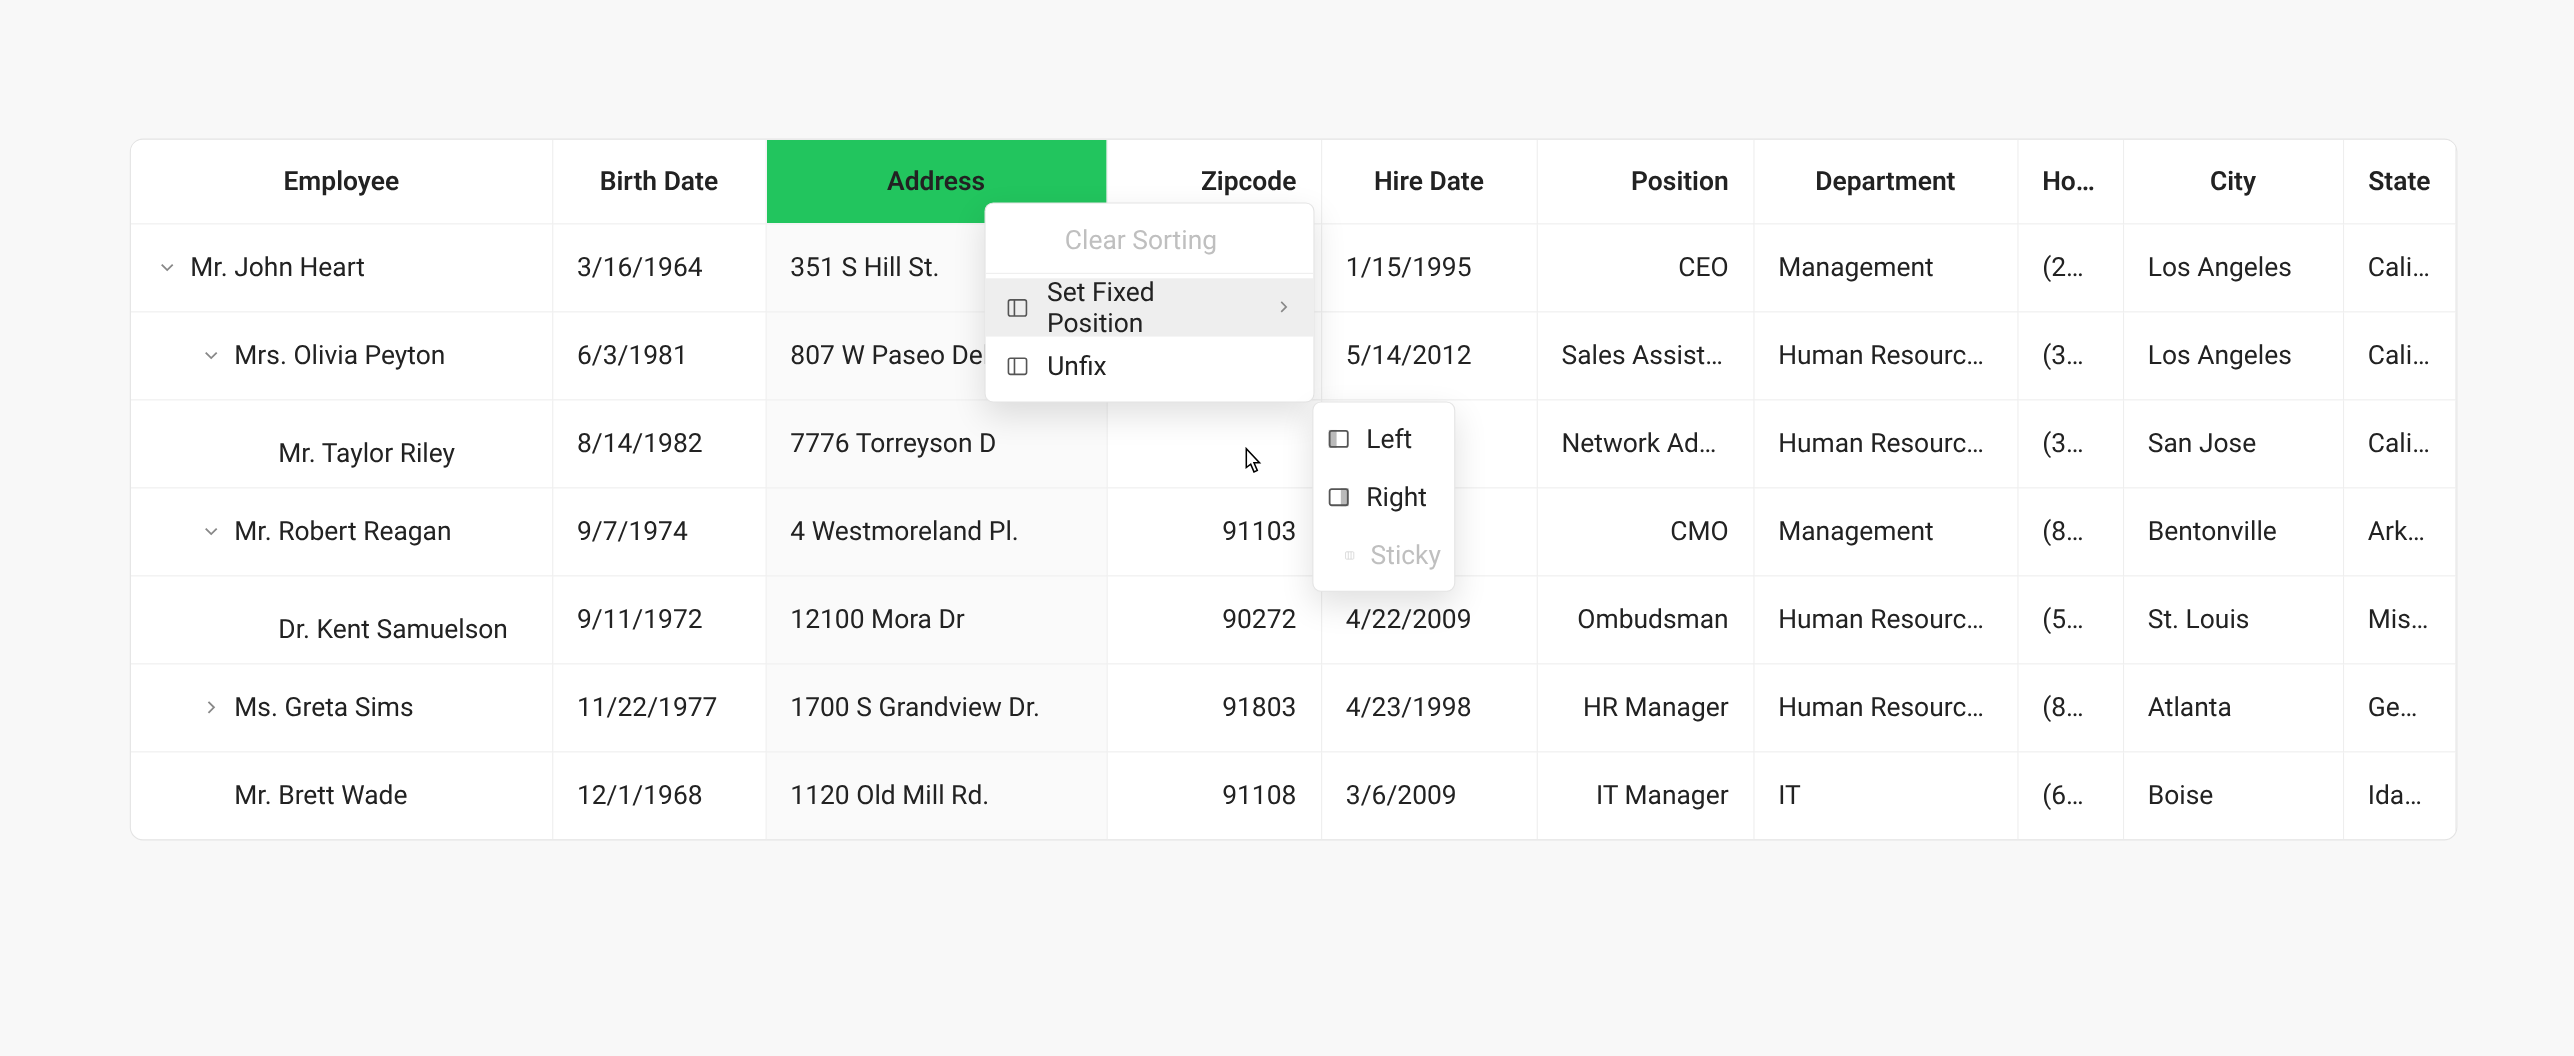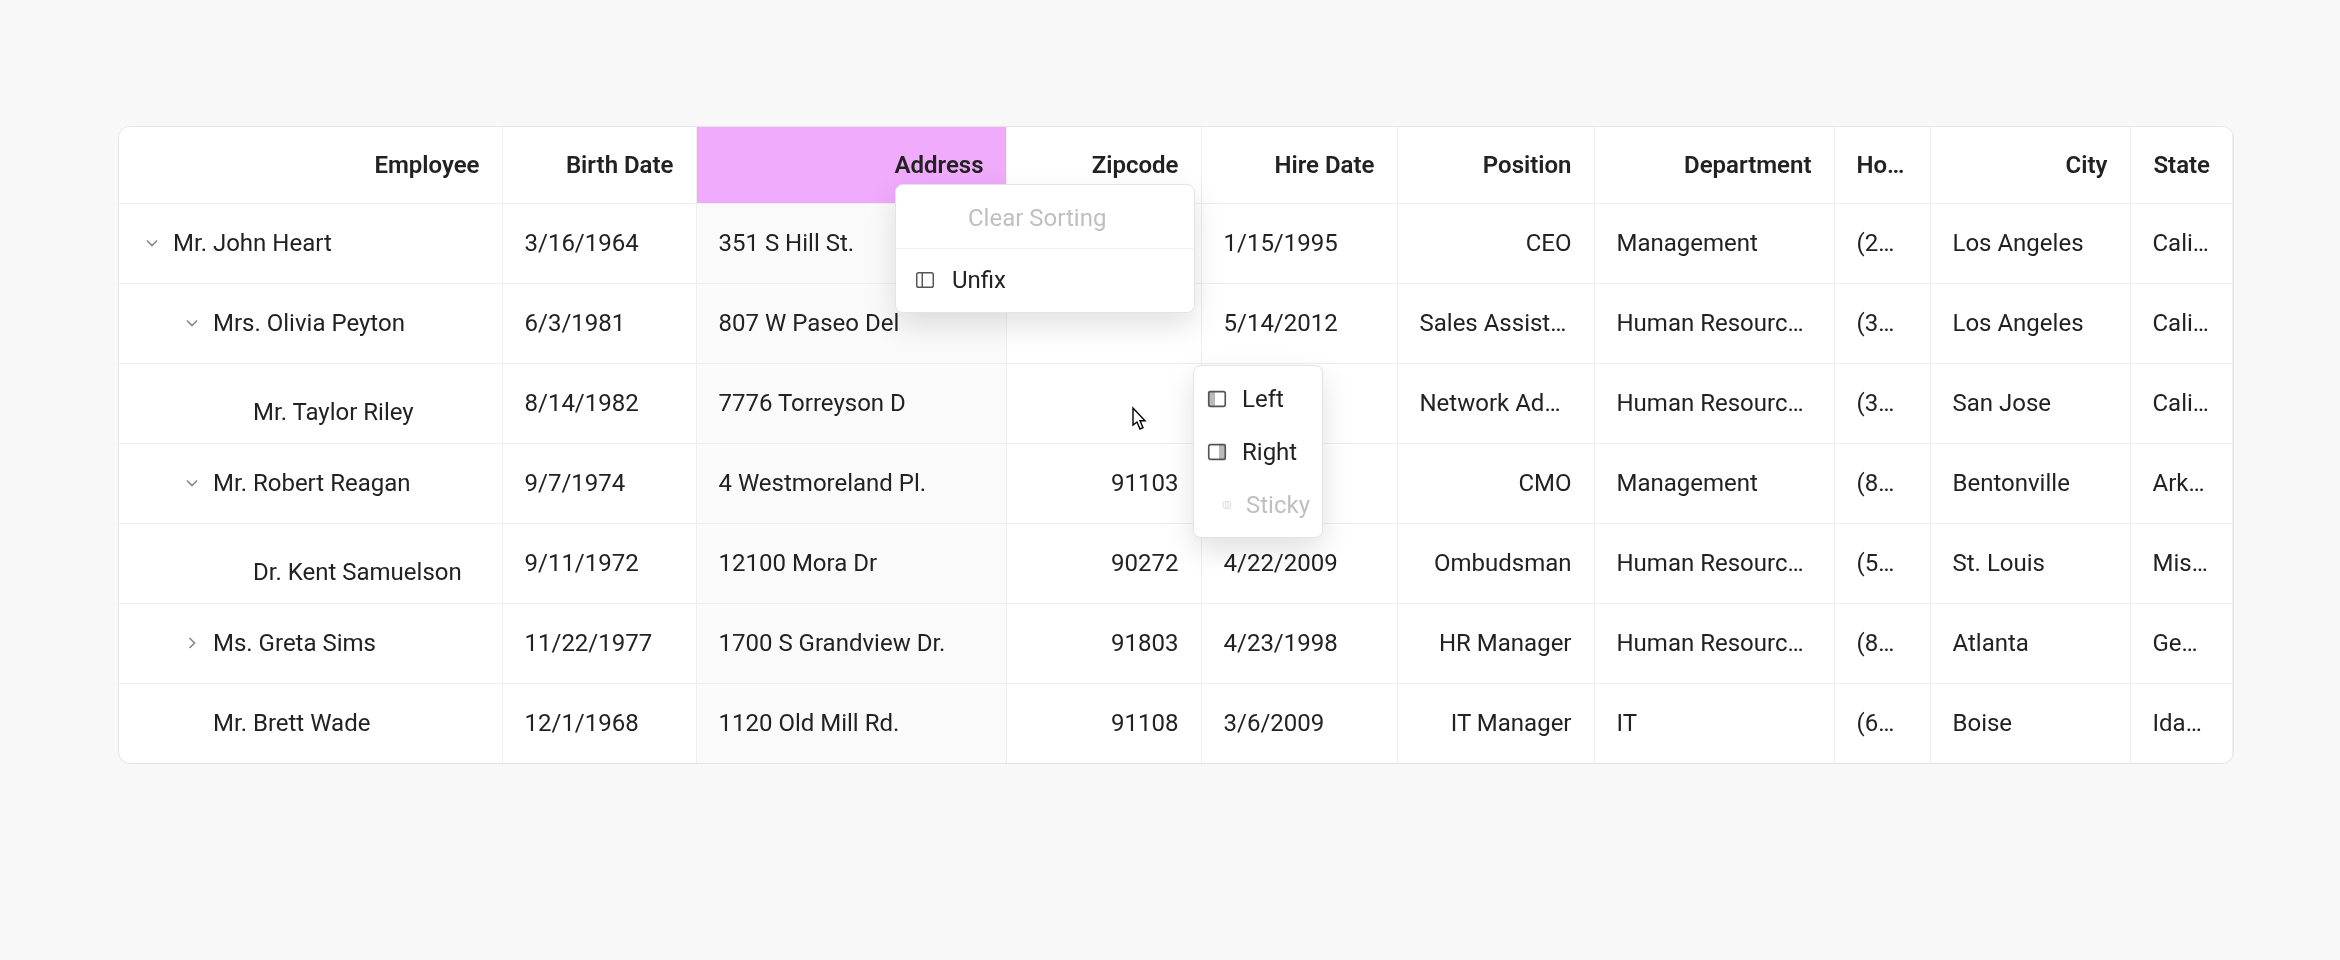--- a/index.html
+++ b/index.html
@@ -34,26 +34,26 @@
     padding: 0 22px;
     height: 80px;
     box-sizing: border-box;
     white-space: nowrap;
     overflow: hidden;
     text-overflow: ellipsis;
     vertical-align: middle;
   }
   tr:last-child td { border-bottom: none; }
   th {
-    text-align: right;
+    text-align: center;
     font-weight: 600;
     height: 76px;
     background: #fff;
   }
-  th.address-col { background: #f0abfc; }
+  th.address-col { background: #22c55e; }
   td.address-col { background: #fafafa; }
   .col-employee { width: 383px; }
   .col-birth    { width: 194px; }
   .col-address  { width: 310px; }
   .col-zip      { width: 195px; text-align: right; }
   .col-hire     { width: 196px; }
   .col-position { width: 197px; text-align: right; }
   .col-dept     { width: 240px; }
   .col-home     { width: 96px; }
   .col-city     { width: 200px; }
@@ -295,20 +295,34 @@
       </tbody>
   </table>
 </div>
 
 <div class="menu">
   <div class="menu-item disabled">
     <span class="icon"></span>
     <span>Clear Sorting</span>
   </div>
   <div class="menu-sep"></div>
+  <div class="menu-item highlight">
+    <span class="icon">
+      <svg viewBox="0 0 24 24" fill="none" stroke="currentColor" stroke-width="1.6">
+        <rect x="3" y="4" width="18" height="16" rx="2"></rect>
+          <path d="M9 4v16"></path>
+      </svg>
+    </span>
+    <span>Set Fixed Position</span>
+    <span class="submenu-arrow">
+      <svg viewBox="0 0 24 24" fill="none" stroke="currentColor" stroke-width="2">
+          <path d="M9 6l6 6-6 6"></path>
+        </svg>
+    </span>
+  </div>
   <div class="menu-item">
     <span class="icon">
       <svg viewBox="0 0 24 24" fill="none" stroke="currentColor" stroke-width="1.6">
         <rect x="3" y="4" width="18" height="16" rx="2"></rect>
           <path d="M9 4v16"></path>
       </svg>
     </span>
     <span>Unfix</span>
   </div>
 </div>

